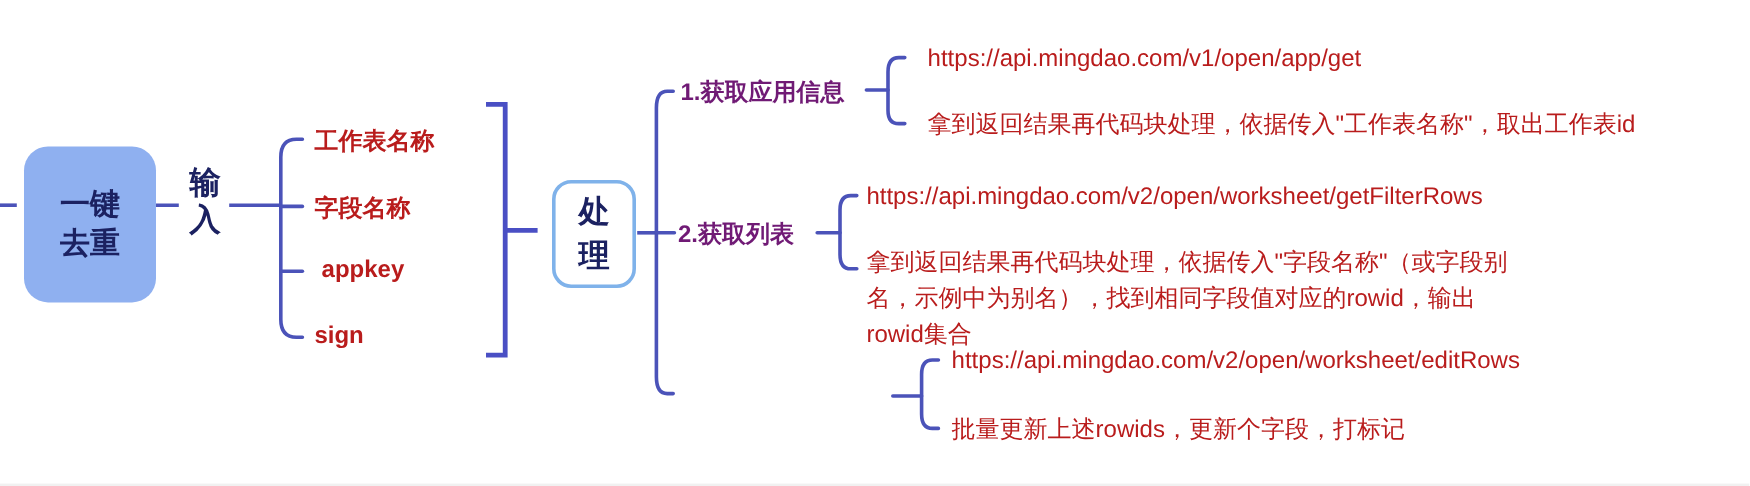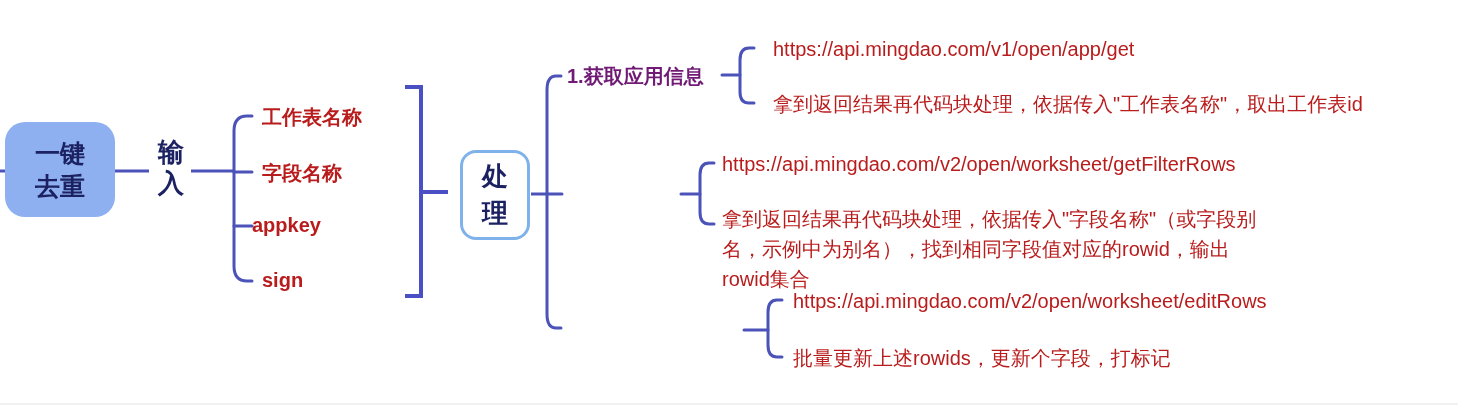--- a/index.html
+++ b/index.html
@@ -10,40 +10,40 @@
     overflow:hidden;
     font-family:"Liberation Sans","DejaVu Sans",sans-serif;
     color:#1b2161;
   }
   svg.connectors{position:absolute;left:0;top:0;width:1458px;height:405px;}
   .node{position:absolute;box-sizing:border-box;}
   .txt{display:block;}
 
   
   .root-node{
-    left:5px;top:122px;width:110px;height:95px;
+    left:20px;top:122px;width:110px;height:130px;
     background:#8fb0f0;border-radius:20px;
     display:flex;flex-direction:column;align-items:center;justify-content:center;
     font-size:25px;font-weight:bold;line-height:33px;color:#1b2161;
   }
 
   
   .input-label{
     left:150px;top:137px;width:42px;
     text-align:center;
     font-size:26px;font-weight:bold;line-height:31px;color:#1b2161;
   }
 
   
   .child{
     font-size:20px;font-weight:bold;color:#b91c1c;white-space:nowrap;
   }
   .child-0{left:262px;top:104px;}
   .child-1{left:262px;top:160px;text-align:center;}
-  .child-2{left:252px;top:214px;text-align:center;}
+  .child-2{left:268px;top:214px;text-align:center;}
   .child-3{left:262px;top:269px;text-align:right;}
 
   
   .process-node{
     left:460px;top:150px;width:70px;height:90px;
     background:#ffffff;
     border:3px solid #7fb2ea;border-radius:16px;
     display:flex;flex-direction:column;align-items:center;justify-content:center;
     font-size:26px;font-weight:bold;line-height:37px;color:#1b2161;
   }
@@ -123,20 +123,21 @@
 
   <div class="node process-node">
     <span class="txt">处</span>
     <span class="txt">理</span>
   </div>
 
   <div class="node step-title step-title-0">1.获取应用信息</div>
   <div class="node url url-0">https://api.mingdao.com/v1/open/app/get</div>
   <div class="node note note-0">拿到返回结果再代码块处理，依据传入"工作表名称"，取出工作表id</div>
 
+  <div class="node step-title step-title-1">2.获取列表</div>
   <div class="node url url-1">https://api.mingdao.com/v2/open/worksheet/getFilterRows</div>
   <div class="node note note-1">拿到返回结果再代码块处理，依据传入"字段名称"（或字段别名，示例中为别名），找到相同字段值对应的rowid，输出rowid集合</div>
 
   <div class="node url url-2">https://api.mingdao.com/v2/open/worksheet/editRows</div>
   <div class="node note note-2">批量更新上述rowids，更新个字段，打标记</div>
 
   <div class="bottom-strip"></div>
 </div>
 
 </body></html>

